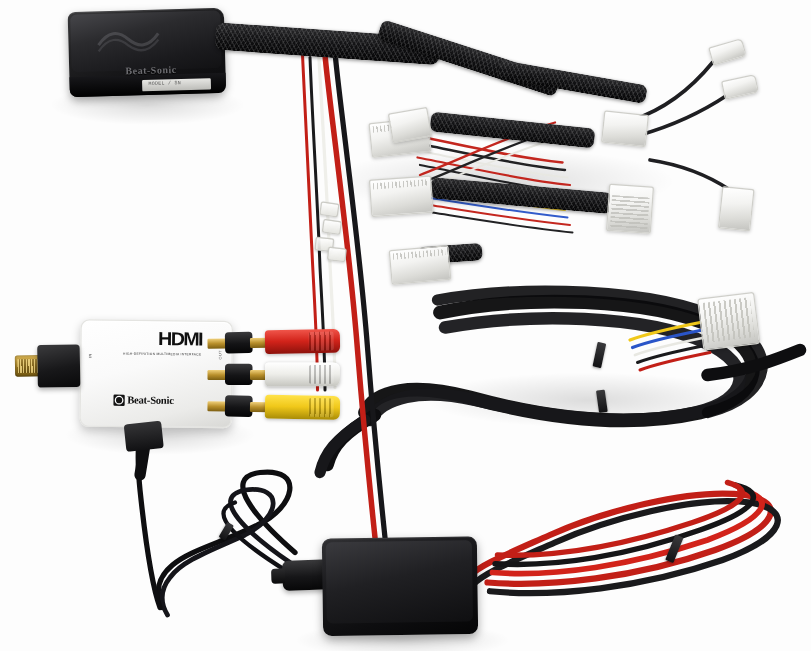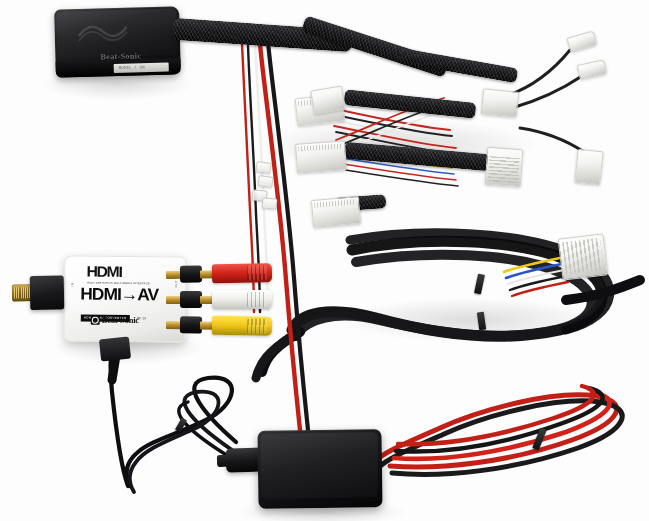--- a/index.html
+++ b/index.html
@@ -73,21 +73,21 @@
   
   #converter{
     position:absolute;left:64px;top:256px;width:120px;height:84px;
     background:linear-gradient(165deg,#ffffff 0%,#fafafa 42%,#ebebe9 80%,#d8d8d5 100%);
     border-radius:7px;
     transform:rotate(0.6deg);
     box-shadow:0 3px 8px rgba(0,0,0,.22), inset 0 1px 0 #fff;
     border:1px solid #e4e4e1;
   }
   #converter .hdmi-logo{
-    position:absolute;left:22px;top:6px;width:74px;text-align:left;
+    position:absolute;left:22px;top:6px;width:74px;text-align:right;
   }
   #converter .hdmi-logo .big{
     font-size:15px;font-weight:bold;letter-spacing:-1.2px;color:#111;
     font-family:"Liberation Sans",sans-serif;
     transform:scaleX(1.05);display:inline-block;
   }
   #converter .hdmi-logo .sub{
     font-size:2.6px;color:#2a2a2a;letter-spacing:.25px;white-space:nowrap;
     margin-top:1px;font-family:"Liberation Sans",sans-serif;
   }
@@ -362,27 +362,20 @@
 
   <div id="converter">
     <div class="side-in">IN</div>
     <div class="side-out">OUT</div>
 
     <div class="hdmi-logo">
       <div class="big">HDMI</div>
       <div class="sub">HIGH-DEFINITION MULTIMEDIA INTERFACE</div>
     </div>
 
-    <div class="title-bar">
-      <div class="main">HDMI→AV</div>
-      <div>
-        <span class="tag">HDMI TO AV CONVERTER</span>
-        <span class="tag-right">RF 10</span>
-      </div>
-    </div>
 
     <div class="brand-row">
       <span class="mark">
           <span class="inner"></span>
         </span>
       <span class="name">Beat-Sonic</span>
     </div>
   </div>
 
   <div id="hdmi-plug">

